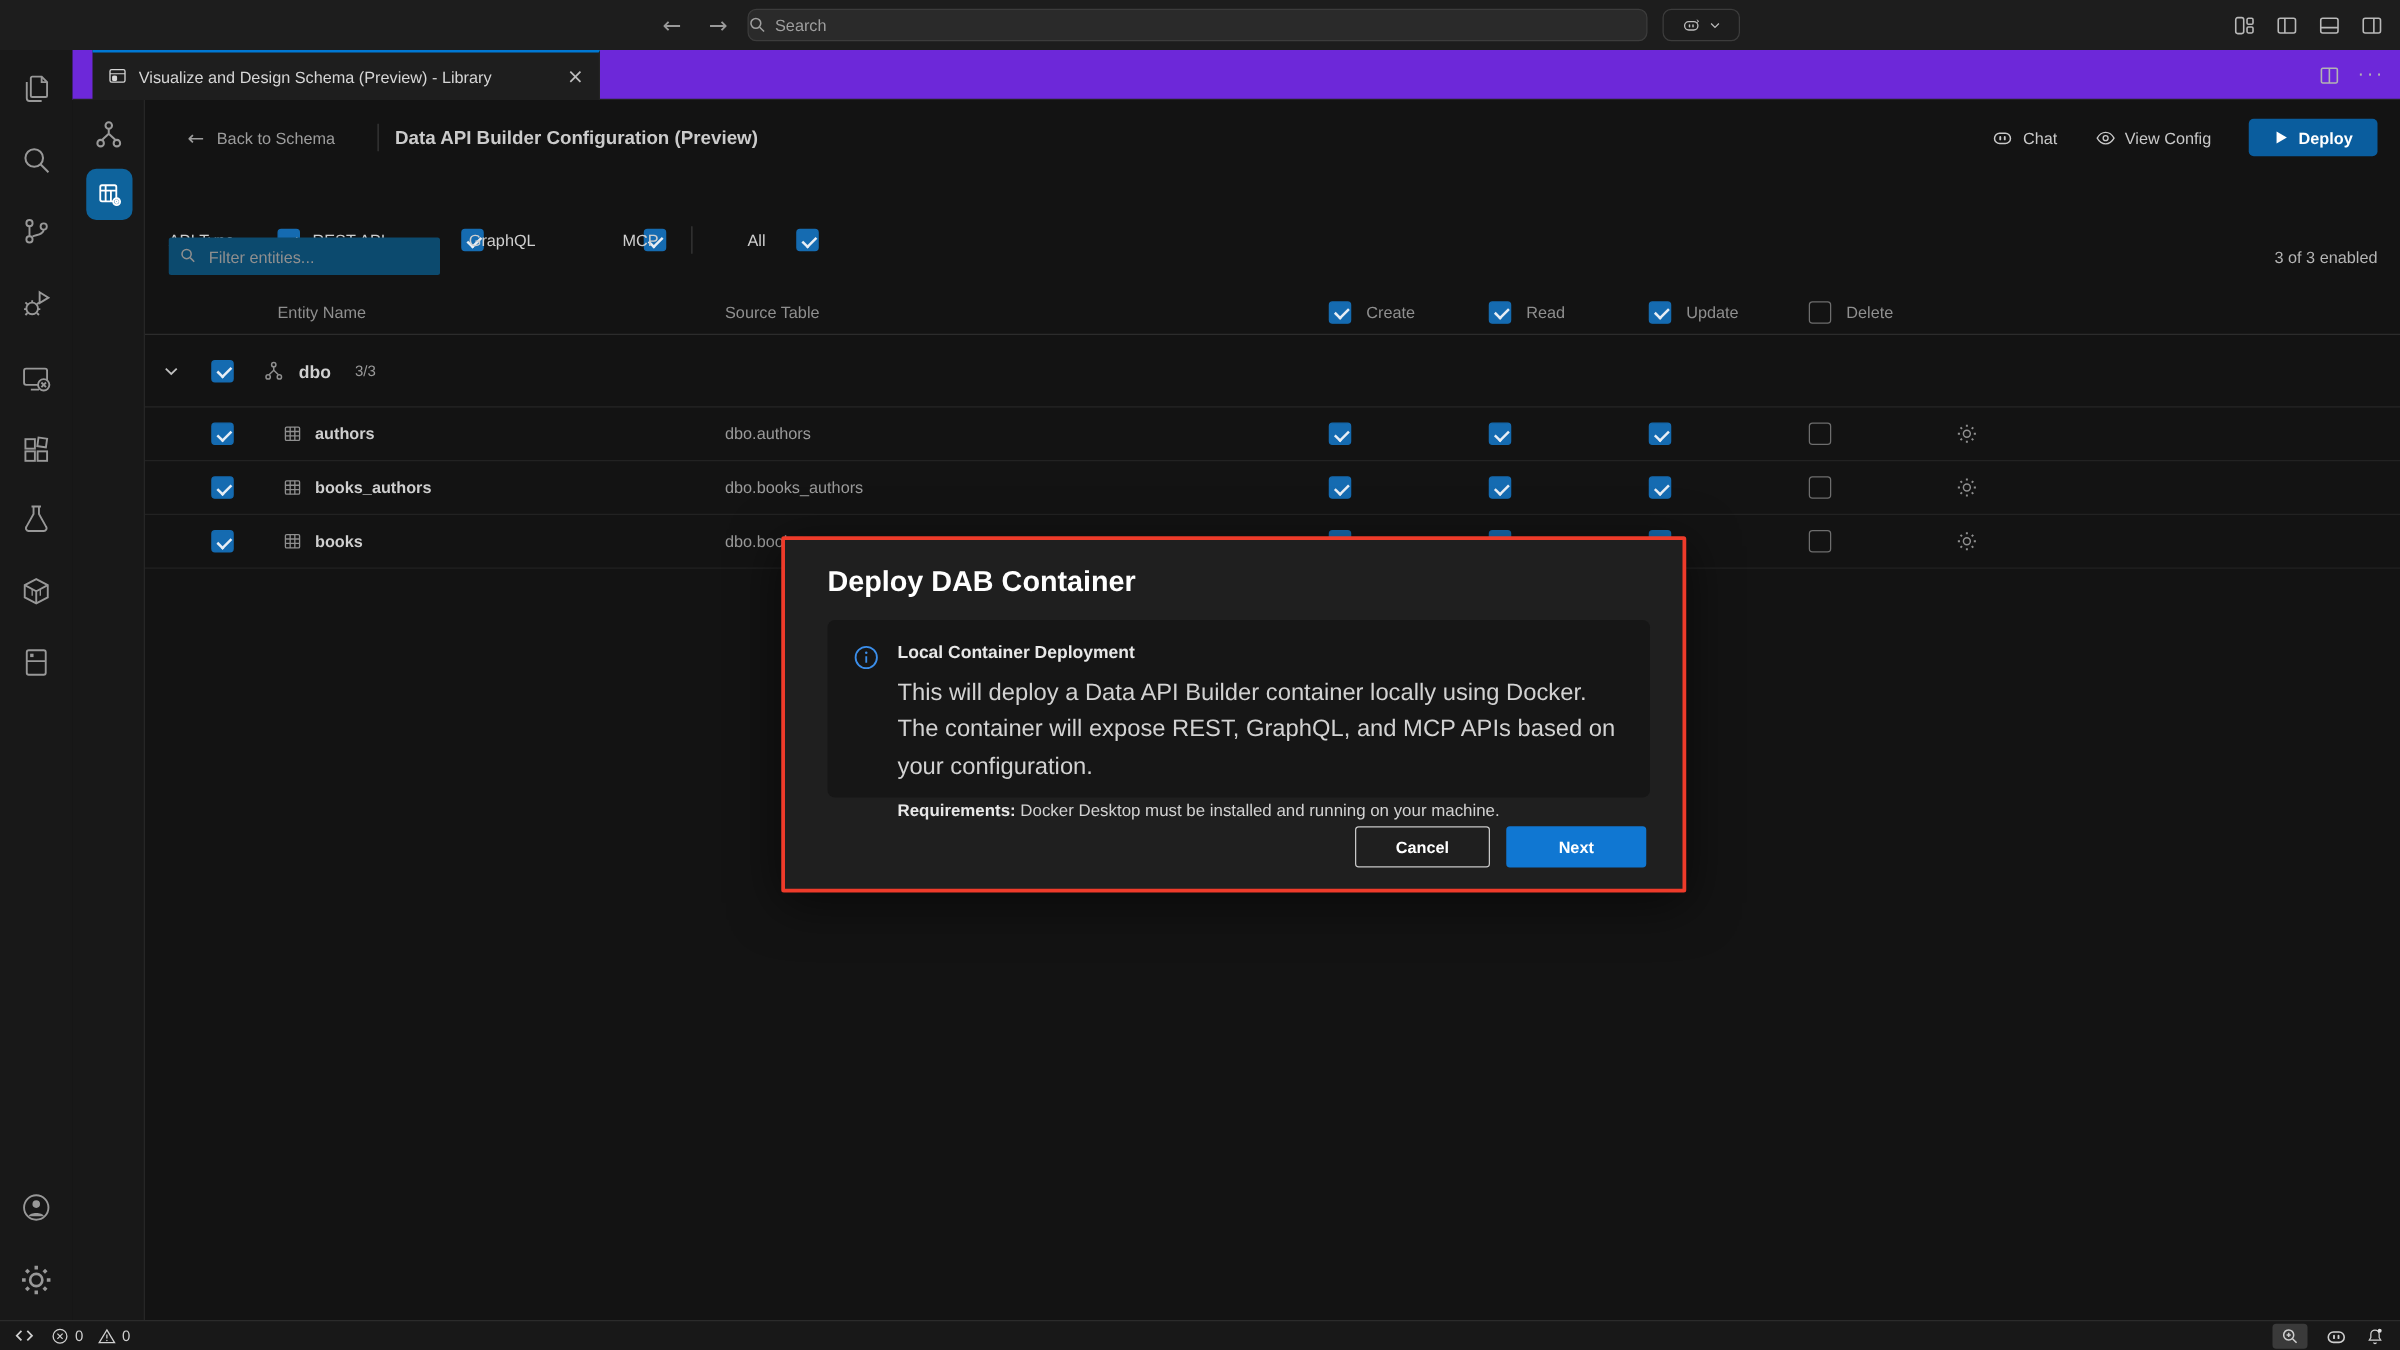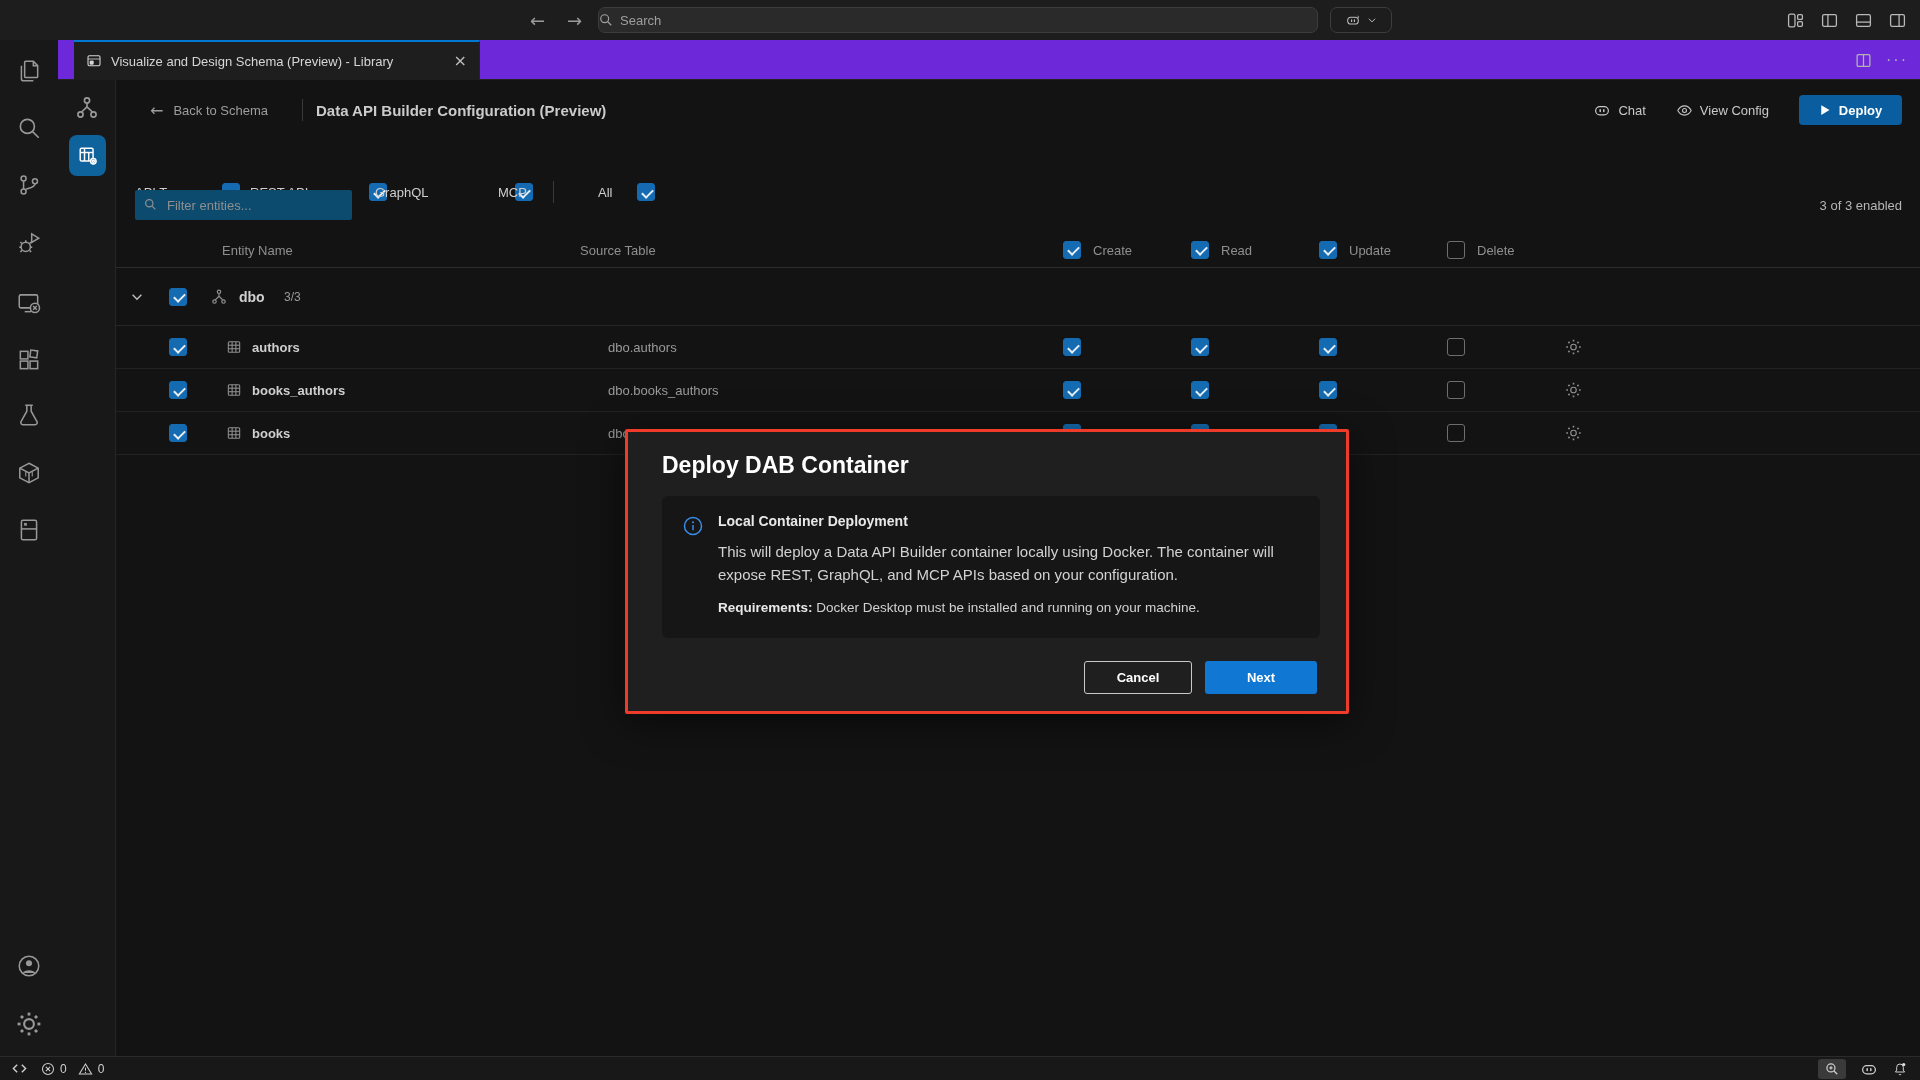--- a/index.html
+++ b/index.html
@@ -58,41 +58,41 @@
 
   .thead { position:absolute; left:0; top:152px; width:100%; height:36px; border-bottom:1px solid #2c2c2c; }
   .thead > *, .trow > * { position:absolute; top:50%; transform:translateY(-50%); }
   .th { font-size:13px; color:#8f8f8f; }
   .trow { position:absolute; left:0; width:100%; height:43px; border-bottom:1px solid #222; }
   .grouprow { position:absolute; left:0; top:188px; width:100%; height:58px; border-bottom:1px solid #262626; }
   .grouprow > * { position:absolute; top:50%; transform:translateY(-50%); }
   .row-name { font-size:13px; font-weight:bold; color:#cfcfcf; }
   .group-name { font-size:14px; font-weight:bold; color:#d0d0d0; }
   .group-count { font-size:12px; color:#9a9a9a; }
-  .row-source { font-size:13px; color:#9a9a9a;margin-left:28px; }
+  .row-source { font-size:13px; color:#9a9a9a; }
   .row-icon { color:#8f8f8f; }
   .gear { color:#8f8f8f; cursor:pointer; }
   .chev { color:#c0c0c0; cursor:pointer; }
 
   
   .c-chev { left:14px; } .c-cb { left:53px; }
   .c-gicon { left:94px; } .c-gname { left:123px; } .c-gcount { left:168px; }
   .c-eicon { left:110px; } .c-ename { left:136px; }
   .c-src { left:464px; }
   .c-create { left:947px; } .c-read { left:1075px; } .c-update { left:1203px; } .c-delete { left:1331px; }
   .c-create-l { left:977px; } .c-read-l { left:1105px; } .c-update-l { left:1233px; } .c-delete-l { left:1361px; }
   .c-gear { left:1449px; }
 
   
   .modal { position:absolute; left:625px; top:429px; width:724px; height:285px; background:#1f1f1f; border:3px solid var(--modal_border,#ee3b2a); border-radius:2px; z-index:10; box-shadow:0 8px 40px rgba(0,0,0,.55); }
   .modal-title { position:absolute; left:34px; top:20px; font-size:23px; font-weight:bold; color:#ffffff; }
   .infobox { position:absolute; left:34px; right:26px; top:64px; height:142px; background:#161616; border-radius:6px; padding:17px 20px; display:flex; gap:14px; }
   .info-icon { flex:0 0 22px; color:var(--info,#3b8eea); padding-top:2px; }
   .info-heading { font-size:14px; font-weight:bold; color:#e8e8e8; margin-bottom:11px; }
-  .info-body { font-size:15px; color:#d2d2d2; line-height:1.55; }
+  .info-body { font-size:19px; color:#d2d2d2; line-height:1.55; }
   .info-req { font-size:13.5px; color:#d2d2d2; line-height:1.55; margin-top:11px; }
   .info-req b { color:#e8e8e8; }
   .modal-buttons { position:absolute; right:29px; bottom:17px; display:flex; gap:13px; }
   .btn-cancel { width:108px; height:33px; background:transparent; border:1px solid #c8c8c8; border-radius:3px; color:#fff; font-size:13px; font-weight:bold; font-family:inherit; cursor:pointer; }
   .btn-next { width:112px; height:33px; background:var(--next,#1077d2); border:none; border-radius:3px; color:#fff; font-size:13px; font-weight:bold; font-family:inherit; cursor:pointer; }
 
   
   .statusbar { position:absolute; left:0; top:1056px; width:1920px; height:24px; background:#181818; border-top:1px solid #2b2b2b; display:flex; align-items:center; font-size:12px; color:#cfcfcf; }
   .sb-left { display:flex; align-items:center; gap:14px; padding-left:12px; }
   .sb-group { display:flex; align-items:center; gap:5px; cursor:pointer; }

